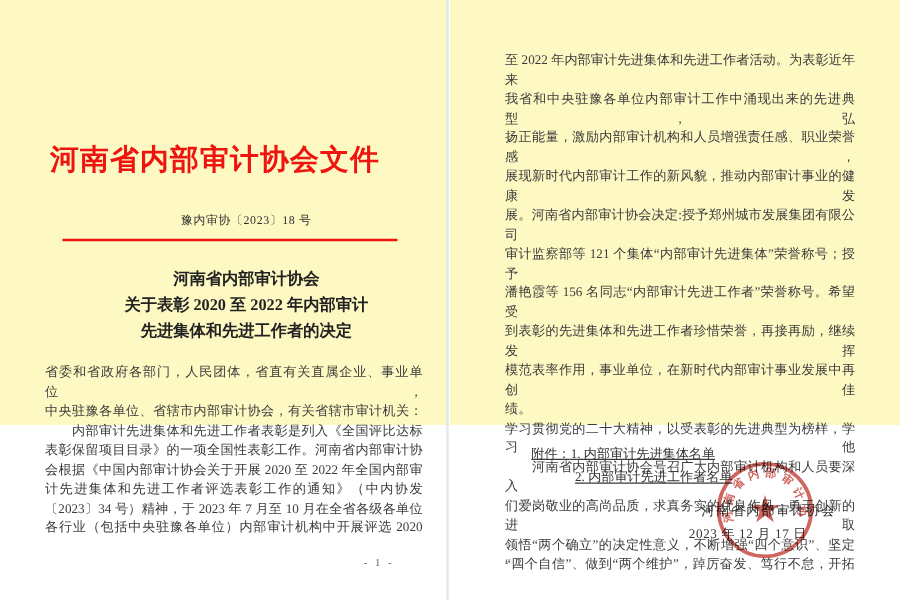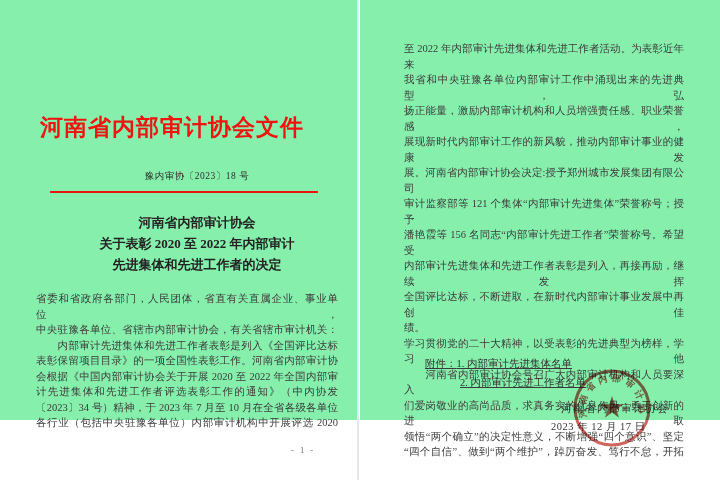--- a/index.html
+++ b/index.html
@@ -1,20 +1,20 @@
 <!DOCTYPE html>
 <html style="--accent-red: #ee1510; --seal-red: #c5443c; --body-text: #3b3b3b;"><head>
 <meta charset="utf-8">
 <style>
   html,body{margin:0;padding:0;background:#fff;}
   .stage{
     position:relative;width:720px;height:480px;background:#ffffff;overflow:hidden;
     font-family:"Liberation Serif","DejaVu Serif",serif;color:var(--body-text,#3b3b3b);
   }
-  .page{position:absolute;top:0;height:420px;background:#86efac;}
+  .page{position:absolute;top:0;height:340px;background:#fef9c3;}
   .page-1{left:0;width:358px;}
   .page-2{left:360px;width:360px;}
   .page-gap{position:absolute;left:357px;top:0;width:2px;height:480px;background:#e2e7f1;}
 
   
   .letterhead{
     position:absolute;left:40px;top:112px;width:280px;height:36px;
     font-family:"Liberation Sans","DejaVu Sans",sans-serif;
     font-size:23px;font-weight:700;letter-spacing:1px;color:var(--accent-red,#ee1510);
     white-space:nowrap;
@@ -94,22 +94,22 @@
   <div class="page page-2">
 
     <div class="body-col p2-body">
         <div class="line">至 2022 年内部审计先进集体和先进工作者活动。为表彰近年来</div>
         <div class="line">我省和中央驻豫各单位内部审计工作中涌现出来的先进典型，弘</div>
         <div class="line">扬正能量，激励内部审计机构和人员增强责任感、职业荣誉感，</div>
         <div class="line">展现新时代内部审计工作的新风貌，推动内部审计事业的健康发</div>
         <div class="line">展。河南省内部审计协会决定:授予郑州城市发展集团有限公司</div>
         <div class="line">审计监察部等 121 个集体“内部审计先进集体”荣誉称号；授予</div>
         <div class="line">潘艳霞等 156 名同志“内部审计先进工作者”荣誉称号。希望受</div>
-        <div class="line">内部审计先进集体和先进工作者表彰是列入，再接再励，继续发挥</div>
-        <div class="line">全国评比达标，不断进取，在新时代内部审计事业发展中再创佳</div>
+        <div class="line">到表彰的先进集体和先进工作者珍惜荣誉，再接再励，继续发挥</div>
+        <div class="line">模范表率作用，事业单位，在新时代内部审计事业发展中再创佳</div>
         <div class="line short">绩。</div>
         <div class="line">学习贯彻党的二十大精神，以受表彰的先进典型为榜样，学习他</div>
         <div class="line">　　河南省内部审计协会号召广大内部审计机构和人员要深入</div>
         <div class="line">们爱岗敬业的高尚品质，求真务实的优良作风，勇于创新的进取</div>
         <div class="line">领悟“两个确立”的决定性意义，不断增强“四个意识”、坚定</div>
         <div class="line">“四个自信”、做到“两个维护”，踔厉奋发、笃行不怠，开拓</div>
       </div>
 
     <div class="attachments">
       <div class="att-row">

